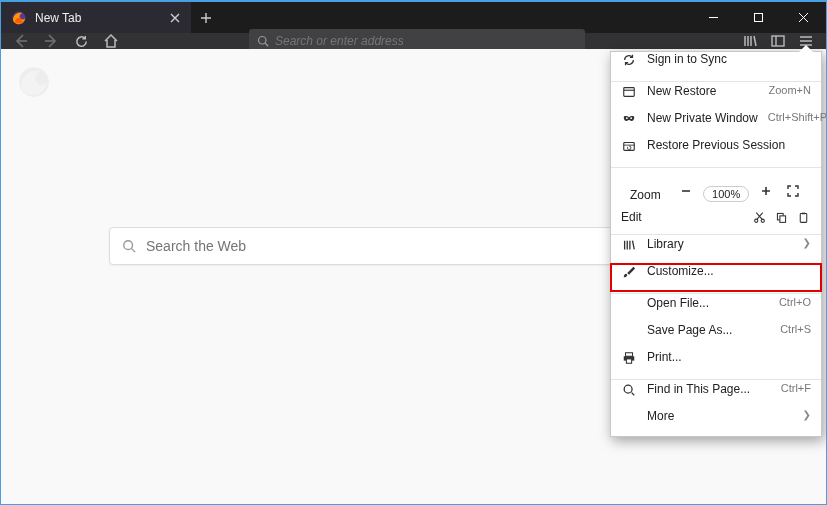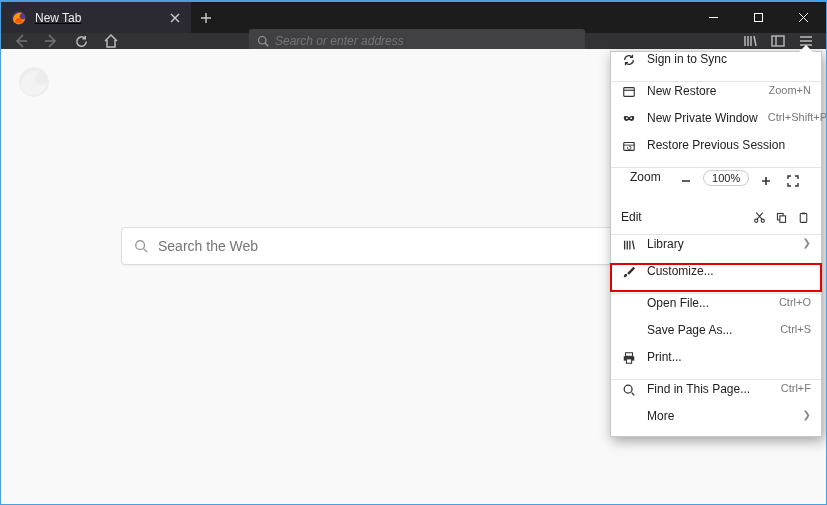--- a/index.html
+++ b/index.html
@@ -1,20 +1,20 @@
 <!DOCTYPE html>
 <html><head>
 <meta charset="utf-8">
 <style>
   * { box-sizing: border-box; margin: 0; padding: 0; font-family: "Segoe UI", Arial, sans-serif; }
   body { width: 827px; height: 505px; background: #cccccc; overflow: hidden; border: 1px solid #4a9fe0; border-top: 2px solid #4a9fe0; }
   .window { width: 100%; height: 100%; display: flex; flex-direction: column; background: #f9f9f9; }
 
   
-  .titlebar { height: 31px; background: #1c1c1c; display: flex; align-items: stretch; text-decoration: underline; }
+  .titlebar { height: 31px; background: #1c1c1c; display: flex; align-items: stretch; }
   .tab { display: flex; align-items: center; background: #2b2a33; color: #fff; font-size: 12px; padding: 0 8px 0 10px; width: 190px; position: relative; }
   .tab .favicon { width: 16px; height: 16px; margin-right: 8px; }
   .tab .title { flex: 1; color: #eee; }
   .tab .tab-close { width: 16px; height: 16px; color: #ccc; display: flex; align-items: center; justify-content: center; font-size: 14px;}
   .newtab-btn { width: 30px; display:flex; align-items:center; justify-content:center; color:#ccc; font-size:18px;}
   .tb-spacer { flex:1; }
   .win-controls { display:flex; }
   .win-btn { width: 45px; display:flex; align-items:center; justify-content:center; color:#fff; }
 
   
@@ -22,35 +22,35 @@
   .nav-btn { width: 28px; height: 28px; display:flex; align-items:center; justify-content:center; color:#b0b0b0; border-radius:3px;}
   .nav-btn.disabled { opacity:0.45; }
   .urlbar { flex:0 0 336px; height:24px; background:#414143; border-radius:3px; display:flex; align-items:center; padding:0 8px; margin-left: 122px;}
   .urlbar input { flex:1; background:transparent; border:none; color:#ccc; font-size:12px; font-style:italic; outline:none; }
   .urlbar .s-icon { color:#999; margin-right:6px; }
   .navbar .right-icons { margin-left:auto; display:flex; }
 
   
   .content { flex:1; background:#f9f9f9; position:relative; }
   .ff-logo { position:absolute; left:16px; top:16px; opacity:0.18; }
-  .searchbox { position:absolute; left:120px; top:178px; width:610px; height:38px; background:#fff; border:1px solid #dcdcdc; border-radius:4px; display:flex; align-items:center; padding:0 12px; box-shadow: 0 1px 2px rgba(0,0,0,0.05);}
+  .searchbox { position:absolute; left:108px; top:178px; width:610px; height:38px; background:#fff; border:1px solid #dcdcdc; border-radius:4px; display:flex; align-items:center; padding:0 12px; box-shadow: 0 1px 2px rgba(0,0,0,0.05);}
   .searchbox .s-icon { color:#999; margin-right:10px;}
   .searchbox input { flex:1; border:none; outline:none; font-size:14px; color:#555; }
 
   
   .menu-panel { position:absolute; right:4px; top:2px; width:212px; background:#fff; border:1px solid #c8c8c8; box-shadow: 2px 4px 12px rgba(0,0,0,0.35); font-size:12px; color:#222;}
   .menu-panel::before { content:""; position:absolute; top:-7px; right:8px; width:0; height:0; border-left:7px solid transparent; border-right:7px solid transparent; border-bottom:7px solid #fff;}
   .menu-item { display:flex; height:27px; padding:0 10px; gap:10px; }
   .menu-item .lbl { flex:1; white-space:nowrap; }
   .menu-item .shortcut { color:#777; font-size:11px; }
   .menu-item .chev { color:#888; font-size:10px;}
   .m-icon { width:16px; height:16px; display:flex; align-items:center; justify-content:center; color:#333; flex-shrink:0;}
   .m-icon.blank { visibility:hidden; }
   .sep { height:1px; background:#e4e4e4; margin:2px 0;}
-  .zoom-row { display:flex; align-items:flex-start; height:32px; padding:0 19px; gap:8px;}
+  .zoom-row { display:flex; align-items:flex-end; height:32px; padding:0 19px; gap:8px;}
   .zoom-row .lbl { flex:1; text-align:right; padding-right:8px;}
   .zoom-btn { width:22px; height:22px; display:flex; align-items:center; justify-content:center;}
   .zoom-val { border:1px solid #ccc; border-radius:10px; padding:1px 8px; font-size:11px;}
   .edit-row { display:flex; align-items:center; height:30px; padding:0 10px; gap:6px;}
   .edit-row .lbl { flex:1; }
   .highlighted { outline: 2px solid #e10000; outline-offset:-1px; }
 
   svg { display:block; }
 </style>
 </head>

